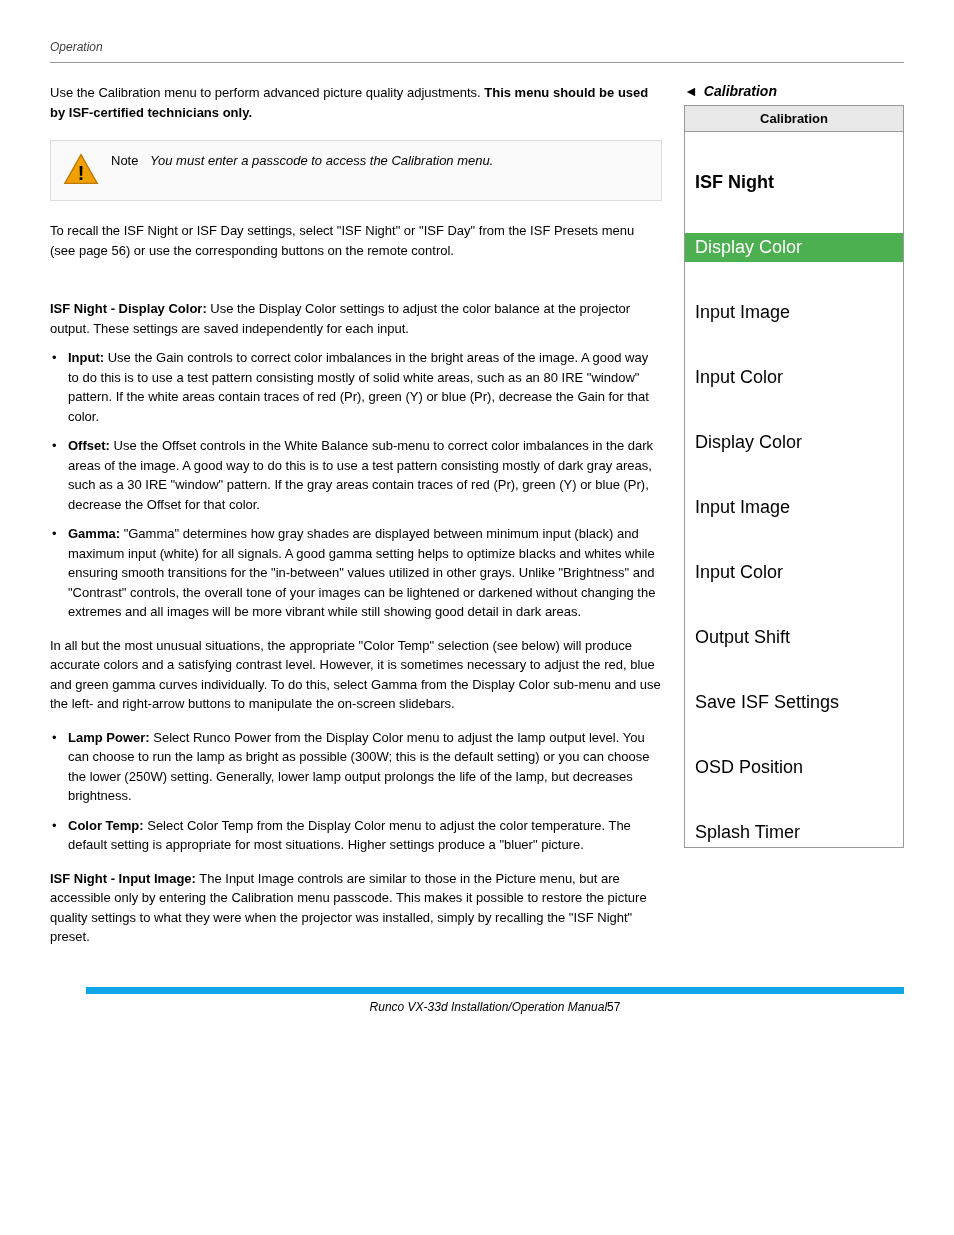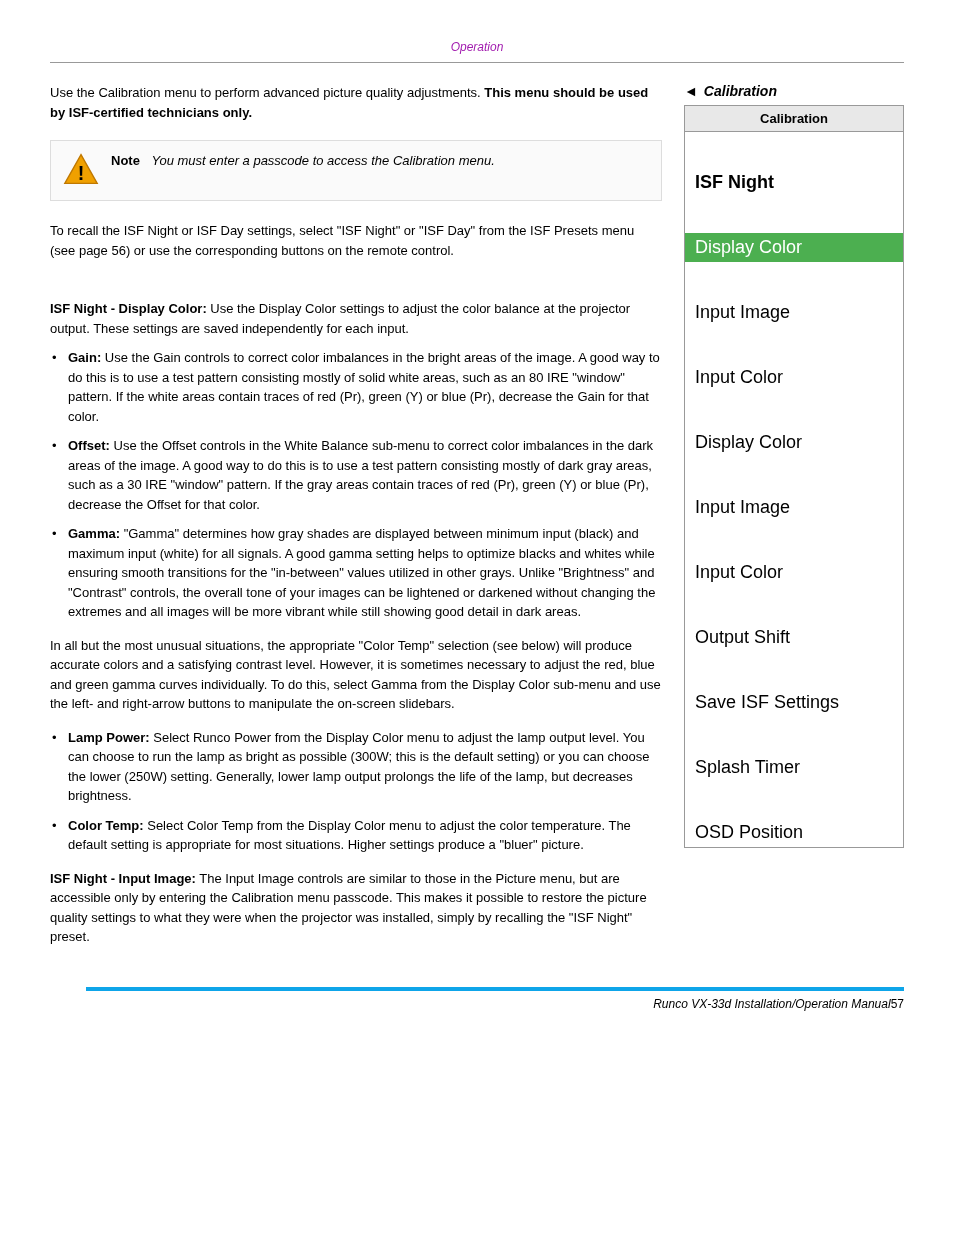--- a/index.html
+++ b/index.html
@@ -13,24 +13,24 @@
       position: relative;
     }
 
     .page-container {
       padding: 40px 50px 60px 50px;
       position: relative;
     }
 
     
     .header-operation {
-      text-align: center;
+      text-align: left;
       font-style: italic;
       font-size: 12px;
-      color: #a21caf;
+      color: #404040;
       margin-bottom: 8px;
     }
 
     .top-divider {
       border: none;
       border-top: 1px solid #999;
       margin-bottom: 20px;
     }
 
     
@@ -66,21 +66,21 @@
       background: #fafafa;
     }
 
     .note-icon {
       width: 36px;
       height: 36px;
       flex-shrink: 0;
     }
 
     .note-label {
-      font-weight: bold;
+      font-weight: normal;
       font-size: 13px;
       margin-right: 8px;
     }
 
     .note-text {
       font-style: italic;
       font-size: 13px;
       line-height: 1.5;
     }
 
@@ -130,25 +130,25 @@
 
     .input-image-section {
       font-size: 13px;
       line-height: 1.5;
       margin-top: 8px;
     }
 
     
     .footer {
       display: flex;
-      justify-content: flex-end;
+      justify-content: center;
       align-items: center;
       margin-top: 40px;
       padding-top: 6px;
-      border-top: 4px solid #0ea5e9;
+      border-top: 7px solid #0ea5e9;
       margin-left: 36px;
     }
 
     .footer-left {
       font-style: italic;
       font-size: 12px;
     }
 
     .footer-center {
       font-size: 12px;
@@ -245,21 +245,21 @@
       </div>
 
       <p class="recall-text">To recall the ISF Night or ISF Day settings, select "ISF Night" or "ISF Day" from the ISF Presets menu (see page 56) or use the corresponding buttons on the remote control.</p>
 
       <p class="section-heading">
         <strong>ISF Night - Display Color:</strong><span> Use the Display Color settings to adjust the color balance at the projector output. These settings are saved independently for each input.</span>
       </p>
 
       <ul class="bullet-list">
         <li>
-          <span class="bullet-term">Gain:</span><span> Use the Gain controls to correct color imbalances in the bright areas of the image. A good way to do this is to use a test pattern consisting mostly of solid white areas, such as an 80 IRE "window" pattern. If the white areas contain traces of red (Pr), green (Y) or blue (Pr), decrease the Gain for that color.</span>
+          <span class="bullet-term">Input:</span><span> Use the Gain controls to correct color imbalances in the bright areas of the image. A good way to do this is to use a test pattern consisting mostly of solid white areas, such as an 80 IRE "window" pattern. If the white areas contain traces of red (Pr), green (Y) or blue (Pr), decrease the Gain for that color.</span>
         </li>
         <li>
           <span class="bullet-term">Offset:</span><span> Use the Offset controls in the White Balance sub-menu to correct color imbalances in the dark areas of the image. A good way to do this is to use a test pattern consisting mostly of dark gray areas, such as a 30 IRE "window" pattern. If the gray areas contain traces of red (Pr), green (Y) or blue (Pr), decrease the Offset for that color.</span>
         </li>
         <li>
           <span class="bullet-term">Gamma:</span><span> "Gamma" determines how gray shades are displayed between minimum input (black) and maximum input (white) for all signals. A good gamma setting helps to optimize blacks and whites while ensuring smooth transitions for the "in-between" values utilized in other grays. Unlike "Brightness" and "Contrast" controls, the overall tone of your images can be lightened or darkened without changing the extremes and all images will be more vibrant while still showing good detail in dark areas.</span>
         </li>
       </ul>
 
       <p class="paragraph-text">In all but the most unusual situations, the appropriate "Color Temp" selection (see below) will produce accurate colors and a satisfying contrast level. However, it is sometimes necessary to adjust the red, blue and green gamma curves individually. To do this, select Gamma from the Display Color sub-menu and use the left- and right-arrow buttons to manipulate the on-screen slidebars.</p>
@@ -320,25 +320,25 @@
 
         <div class="menu-item top-level">
           <span>Output Shift</span>
         </div>
 
         <div class="menu-item top-level">
           <span>Save ISF Settings</span>
         </div>
 
         <div class="menu-item top-level">
+          <span>OSD Position</span>
+        </div>
+
+        <div class="menu-item top-level">
           <span>Splash Timer</span>
-        </div>
-
-        <div class="menu-item top-level">
-          <span>OSD Position</span>
         </div>
       </div>
 
     </div>
 
   </div>
 
   <div class="footer">
     <span class="footer-left">Runco VX-33d Installation/Operation Manual</span>
     <span class="footer-center">57</span>

